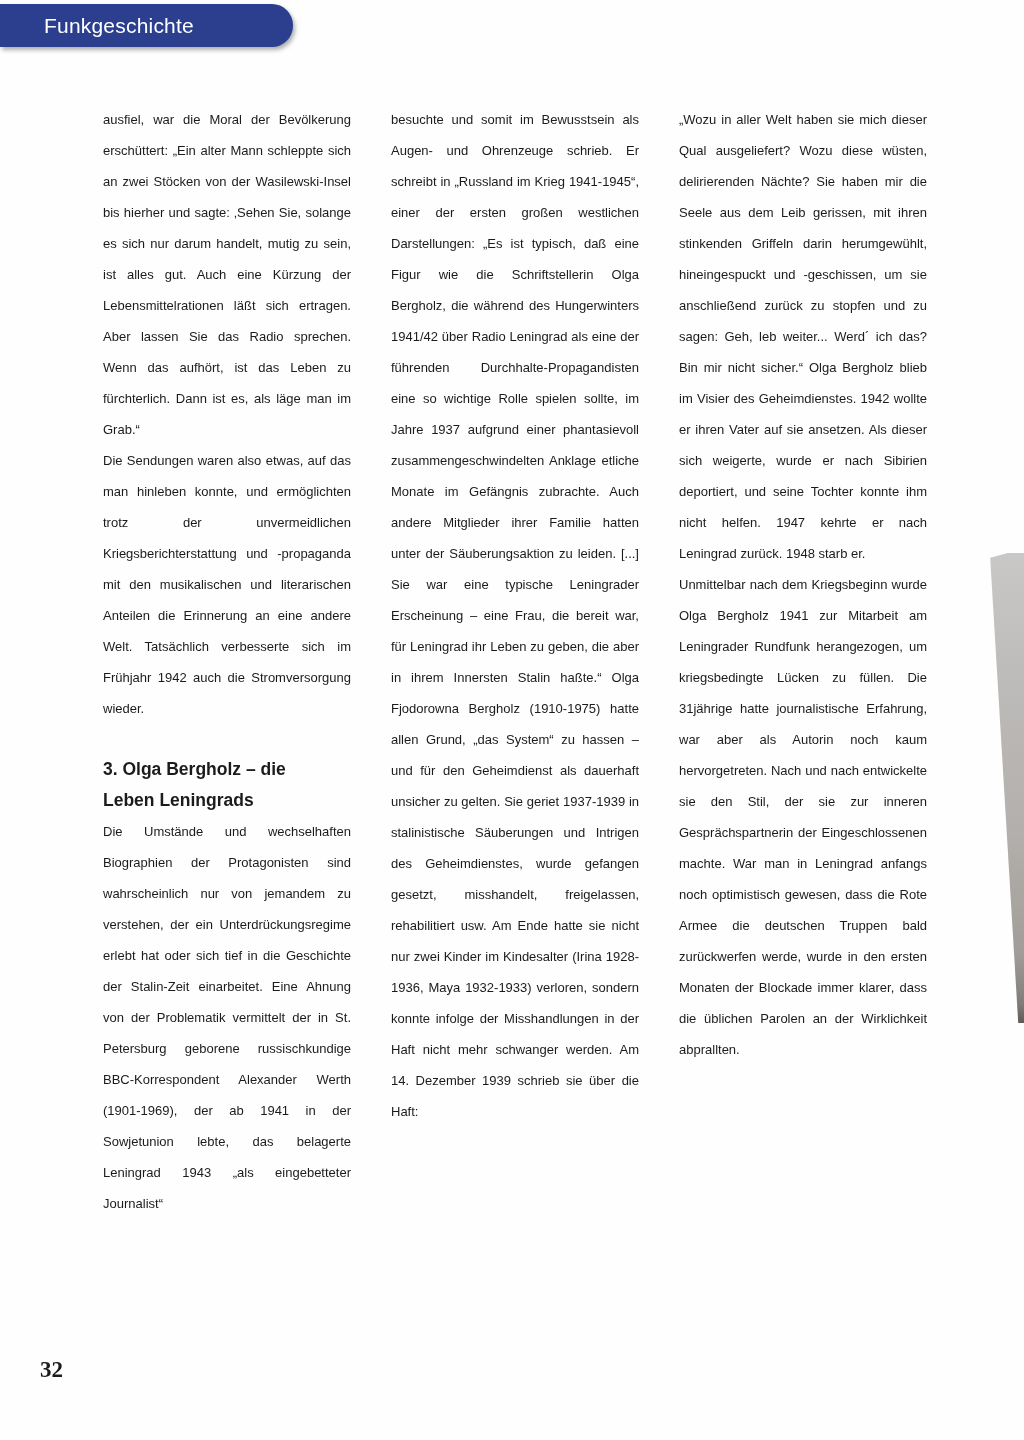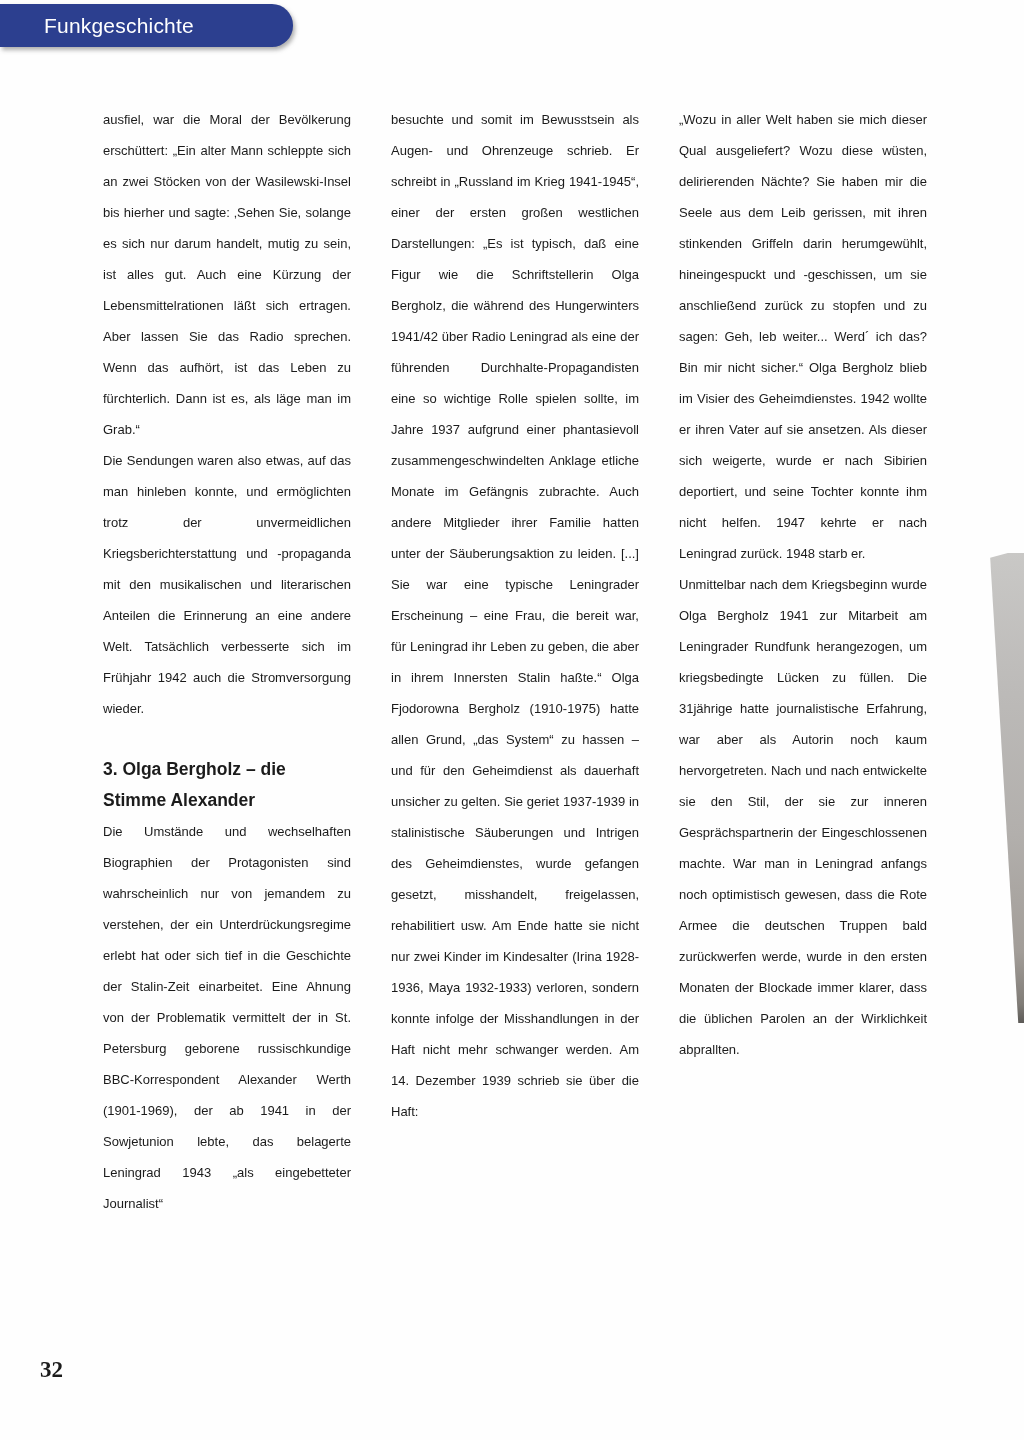--- a/index.html
+++ b/index.html
@@ -110,21 +110,21 @@
     <span class="tab-label">Funkgeschichte</span>
   </div>
 
   <div class="content">
 
     <div class="col">
       <p>ausfiel, war die Moral der Bevölkerung erschüttert: „Ein alter Mann schleppte sich an zwei Stöcken von der Wasilewski-Insel bis hierher und sagte: ‚Sehen Sie, solange es sich nur darum handelt, mutig zu sein, ist alles gut. Auch eine Kürzung der Lebensmittelrationen läßt sich ertragen. Aber lassen Sie das Radio sprechen. Wenn das aufhört, ist das Leben zu fürchterlich. Dann ist es, als läge man im Grab.“</p>
       <p>Die Sendungen waren also etwas, auf das man hinleben konnte, und ermöglichten trotz der unvermeidlichen Kriegsberichterstattung und -propaganda mit den musikalischen und literarischen Anteilen die Erinnerung an eine andere Welt. Tatsächlich verbesserte sich im Frühjahr 1942 auch die Stromversorgung wieder.</p>
       <h3 class="heading">
         <span>3. Olga Bergholz – die</span>
-        <span>Stimme Alexander</span>
+        <span>Leben Leningrads</span>
       </h3>
       <p class="cont">Die Umstände und wechselhaften Biographien der Protagonisten sind wahrscheinlich nur von jemandem zu verstehen, der ein Unterdrückungsregime erlebt hat oder sich tief in die Geschichte der Stalin-Zeit einarbeitet. Eine Ahnung von der Problematik vermittelt der in St. Petersburg geborene russischkundige BBC-Korrespondent Alexander Werth (1901-1969), der ab 1941 in der Sowjetunion lebte, das belagerte Leningrad 1943 „als eingebetteter Journalist“</p>
     </div>
 
     <div class="col">
       <p class="cont">besuchte und somit im Bewusstsein als Augen- und Ohrenzeuge schrieb. Er schreibt in „Russland im Krieg 1941-1945“, einer der ersten großen westlichen Darstellungen: „Es ist typisch, daß eine Figur wie die Schriftstellerin Olga Bergholz, die während des Hungerwinters 1941/42 über Radio Leningrad als eine der führenden Durchhalte-Propagandisten eine so wichtige Rolle spielen sollte, im Jahre 1937 aufgrund einer phantasievoll zusammengeschwindelten Anklage etliche Monate im Gefängnis zubrachte. Auch andere Mitglieder ihrer Familie hatten unter der Säuberungsaktion zu leiden. [...] Sie war eine typische Leningrader Erscheinung – eine Frau, die bereit war, für Leningrad ihr Leben zu geben, die aber in ihrem Innersten Stalin haßte.“ Olga Fjodorowna Bergholz (1910-1975) hatte allen Grund, „das System“ zu hassen – und für den Geheimdienst als dauerhaft unsicher zu gelten. Sie geriet 1937-1939 in stalinistische Säuberungen und Intrigen des Geheimdienstes, wurde gefangen gesetzt, misshandelt, freigelassen, rehabilitiert usw. Am Ende hatte sie nicht nur zwei Kinder im Kindesalter (Irina 1928-1936, Maya 1932-1933) verloren, sondern konnte infolge der Misshandlungen in der Haft nicht mehr schwanger werden. Am 14. Dezember 1939 schrieb sie über die Haft:</p>
     </div>
 
     <div class="col">
       <p>„Wozu in aller Welt haben sie mich dieser Qual ausgeliefert? Wozu diese wüsten, delirierenden Nächte? Sie haben mir die Seele aus dem Leib gerissen, mit ihren stinkenden Griffeln darin herumgewühlt, hineingespuckt und -geschissen, um sie anschließend zurück zu stopfen und zu sagen: Geh, leb weiter... Werd´ ich das? Bin mir nicht sicher.“ Olga Bergholz blieb im Visier des Geheimdienstes. 1942 wollte er ihren Vater auf sie ansetzen. Als dieser sich weigerte, wurde er nach Sibirien deportiert, und seine Tochter konnte ihm nicht helfen. 1947 kehrte er nach Leningrad zurück. 1948 starb er.</p>

